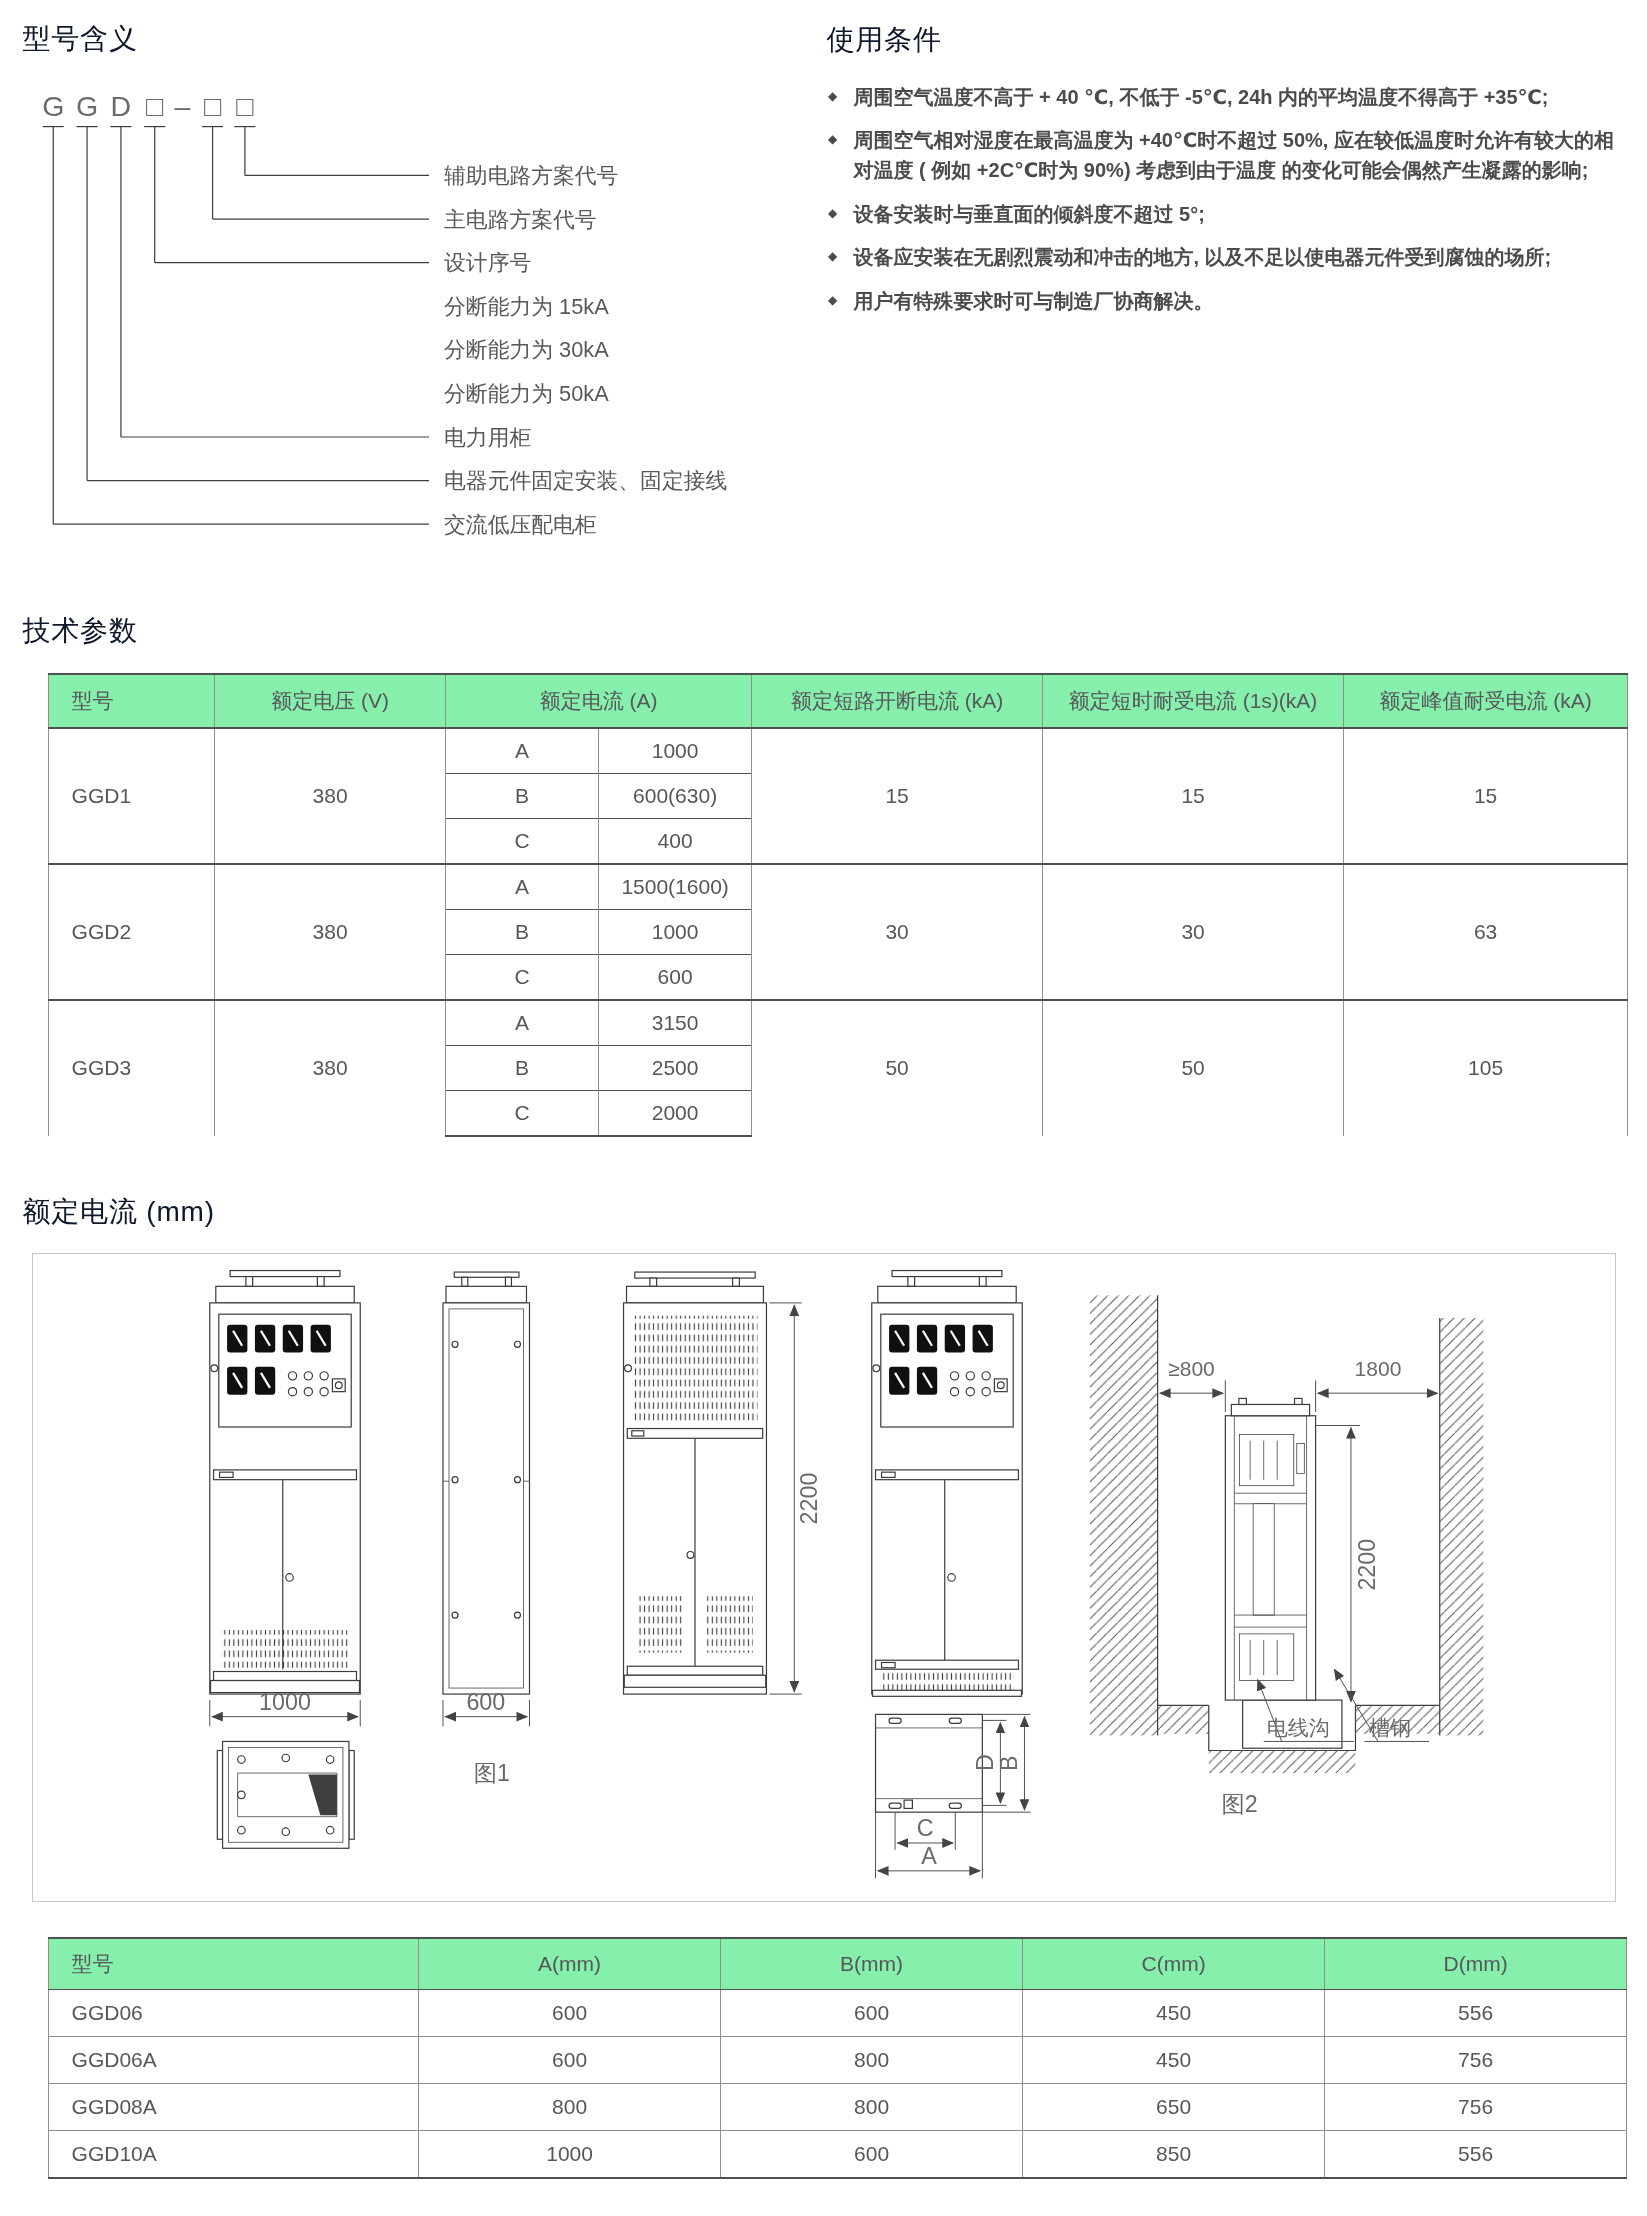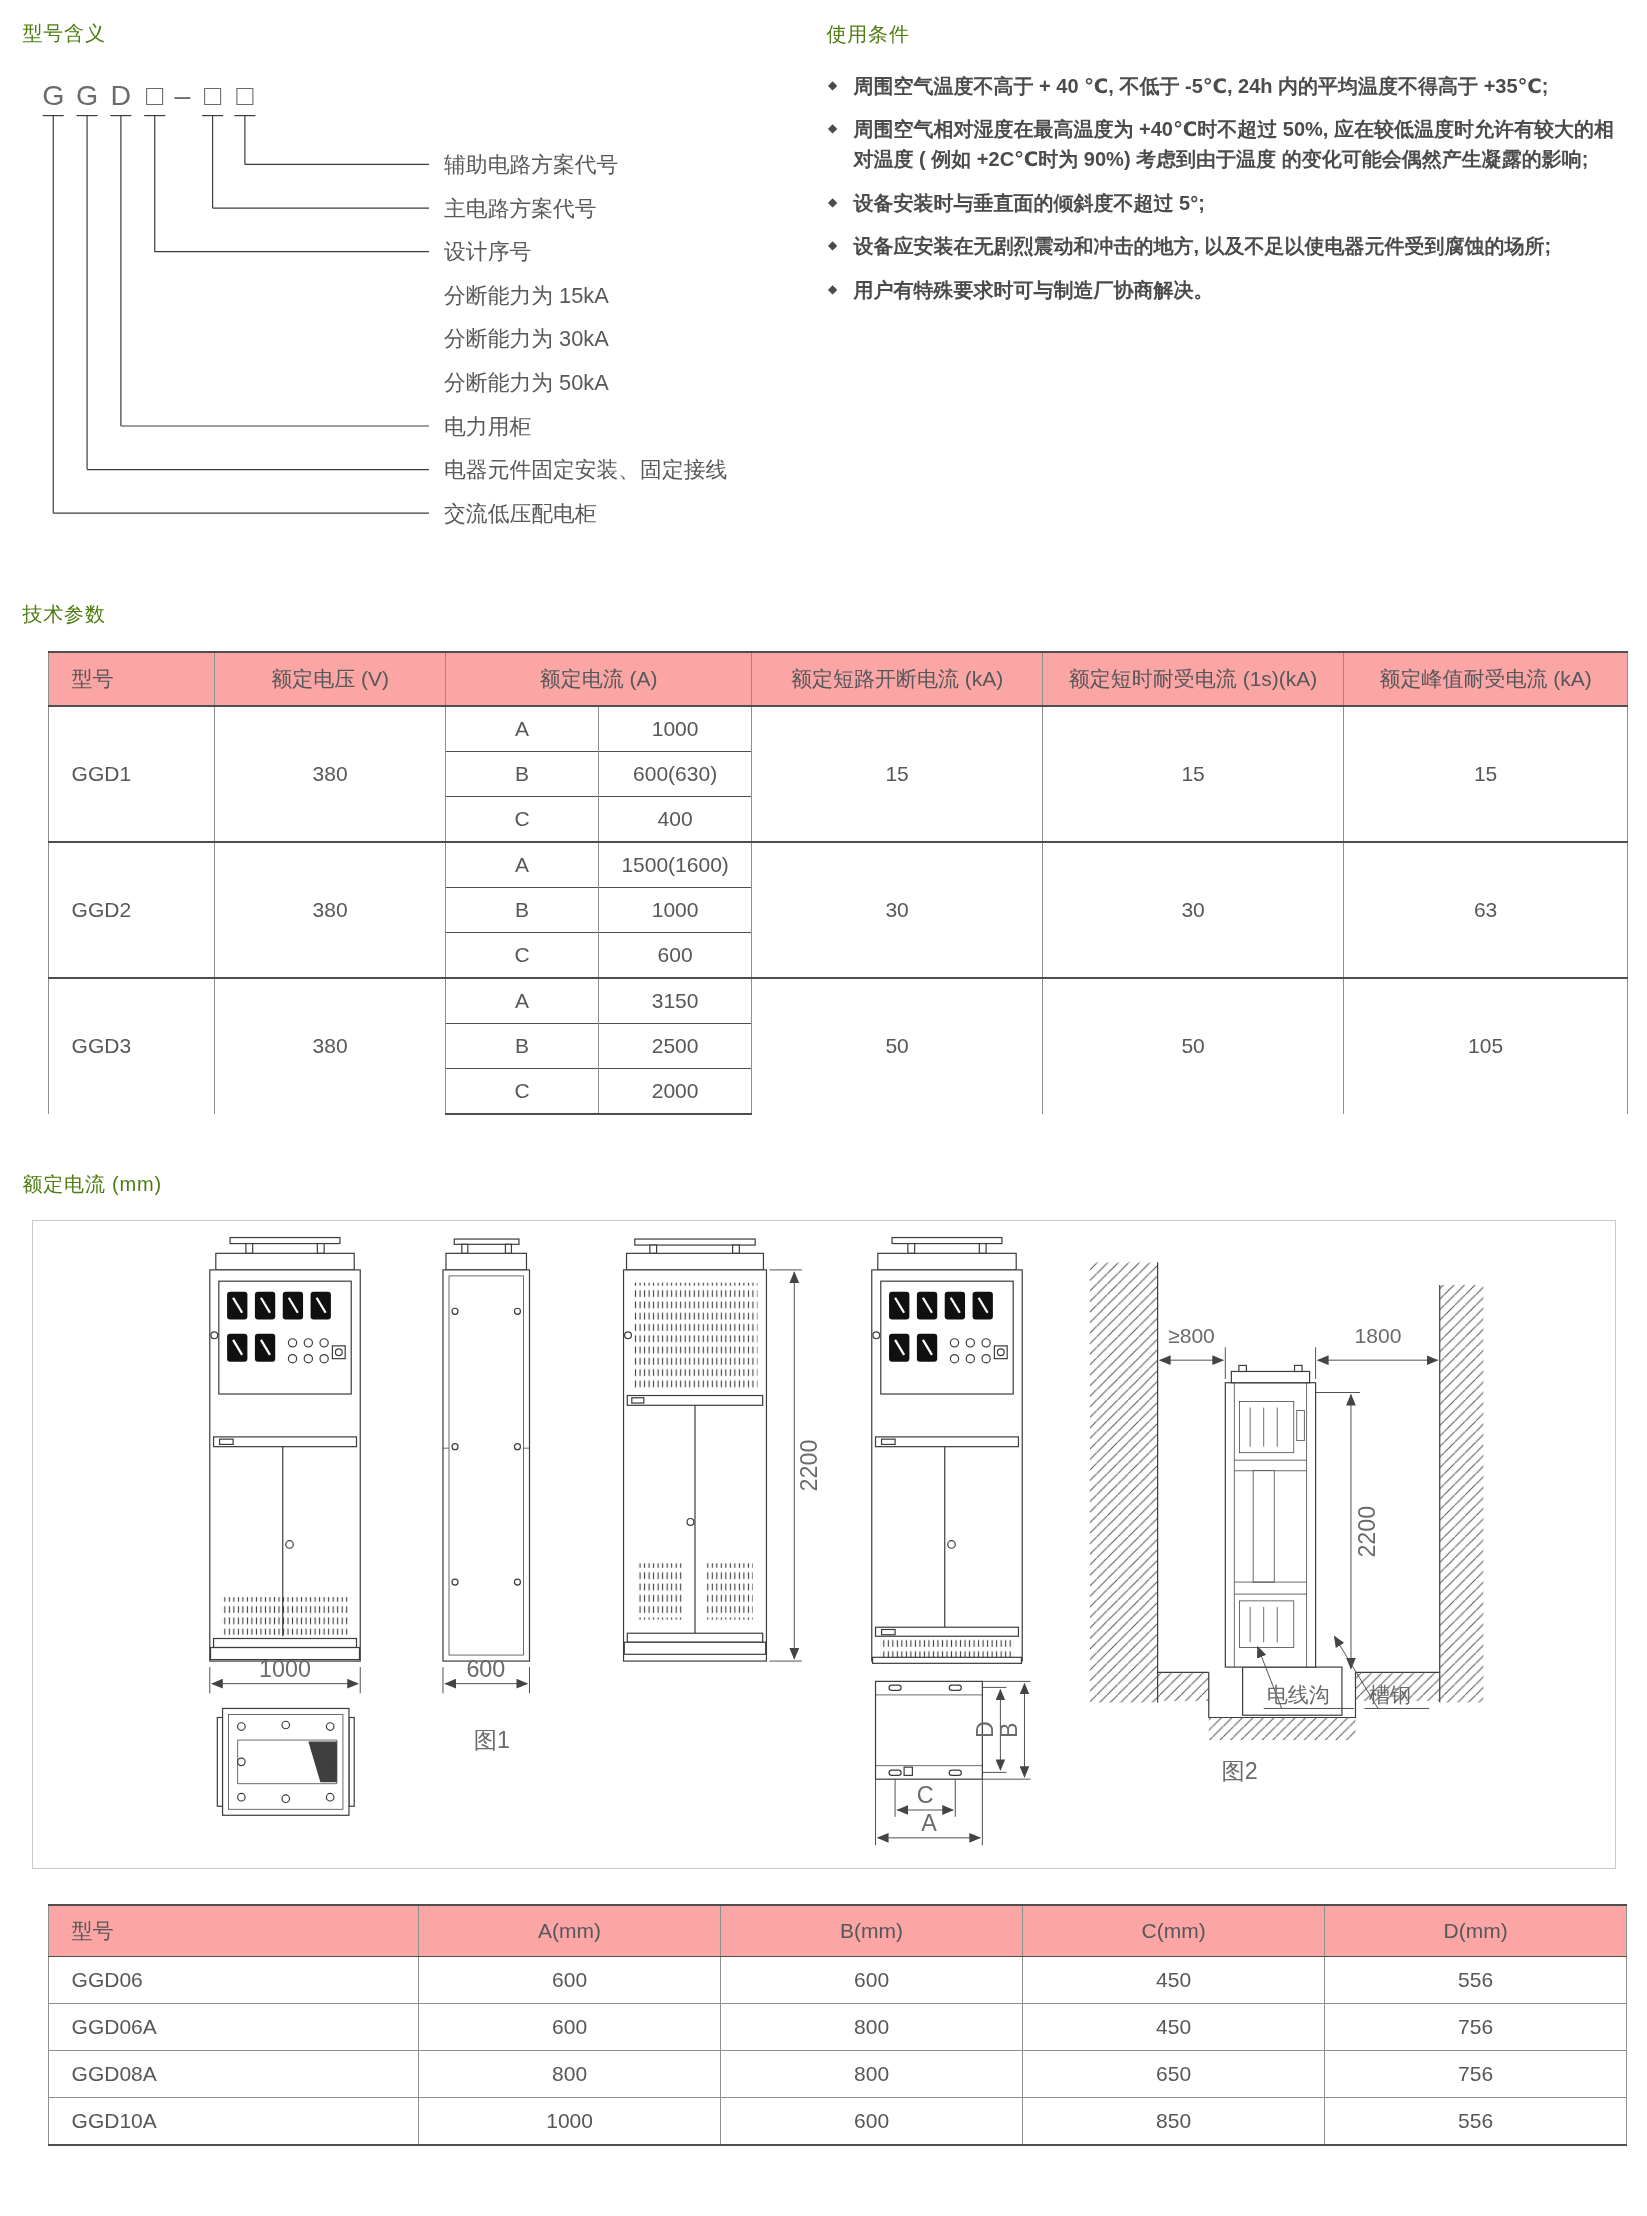--- a/index.html
+++ b/index.html
@@ -1,35 +1,35 @@
 <!DOCTYPE html>
 <html style="font-size:12px"><head>
 <meta charset="utf-8">
 <style>
   html,body{margin:0;padding:0;background:#ffffff;}
   body{font-family:"Liberation Sans","DejaVu Sans",sans-serif;color:#4a4a4b;}
   .page{width:1647px;min-height:2216px;box-sizing:border-box;padding:19.5px 22.5px 22.5px 22.5px;background:#fff;}
-  h2.sec{font-size:20px;font-weight:500;color:#4d7c0f;margin:0 0 22.5px 0;letter-spacing:0.8px;}
+  h2.sec{font-size:28px;font-weight:500;color:#0f172a;margin:0 0 22.5px 0;letter-spacing:0.8px;}
   
   .top{display:flex;align-items:flex-start;}
   .top .left{width:804px;flex:0 0 auto;}
   .top .right{flex:1 1 auto;padding-top:1.5px;}
   .cond-list{list-style:none;margin:12px 0 0 0;padding:0;font-size:20px;line-height:1.5;color:#4b4b4d;}
   .cond-list li{position:relative;padding-left:27px;margin-bottom:13.5px;font-weight:bold;}
   .cond-list li::before{content:"◆";position:absolute;left:1.5px;top:5.3px;font-size:12px;color:#4b4b4d;}
   
   svg text{font-family:"Liberation Sans","DejaVu Sans",sans-serif;}
   .mm-svg .code{font-size:38px;fill:#6b6b6d;}
   .mm-svg .lbl{font-size:29px;fill:#585859;}
   .mm-svg line{stroke:#3c3c3c;stroke-width:1.6;}
   
   table{border-collapse:collapse;color:#56575a;}
   table.tech{width:1578px;margin:10.5px 0 0 25.6px;font-size:21px;table-layout:fixed;}
   table.dims{width:1578px;margin:35px 0 0 25.6px;font-size:21px;table-layout:fixed;}
-  th{background:#fca5a5;font-weight:normal;}
+  th{background:#86efac;font-weight:normal;}
   table.tech th{height:50px;border:0.8px solid #8f8f8a;border-top:2.3px solid #4f4f51;border-bottom:2.3px solid #4f4f51;}
   table.tech td{height:42px;text-align:center;border-left:0.8px solid #8f8f8a;border-right:0.8px solid #8f8f8a;}
   table.tech tr.s td{border-top:1.5px solid #4f4f51;}
   table.tech tr.g td{border-top:2.3px solid #4f4f51;}
   table.tech tbody tr:last-child td{border-bottom:2.3px solid #4f4f51;}
   table.tech .c-model, table.tech th.h-model{text-align:left;padding-left:22.5px;}
   table.dims th{height:48px;border:0.8px solid #8f8f8a;border-top:2.3px solid #4f4f51;border-bottom:1.5px solid #4f4f51;text-align:center;}
   table.dims td{height:44px;text-align:center;border:0.8px solid #8f8f8a;border-top:1.5px solid #4f4f51;}
   table.dims tbody tr:last-child td{border-bottom:2.3px solid #4f4f51;}
   table.dims th.h-model, table.dims td.c-model{text-align:left;padding-left:22.5px;}

